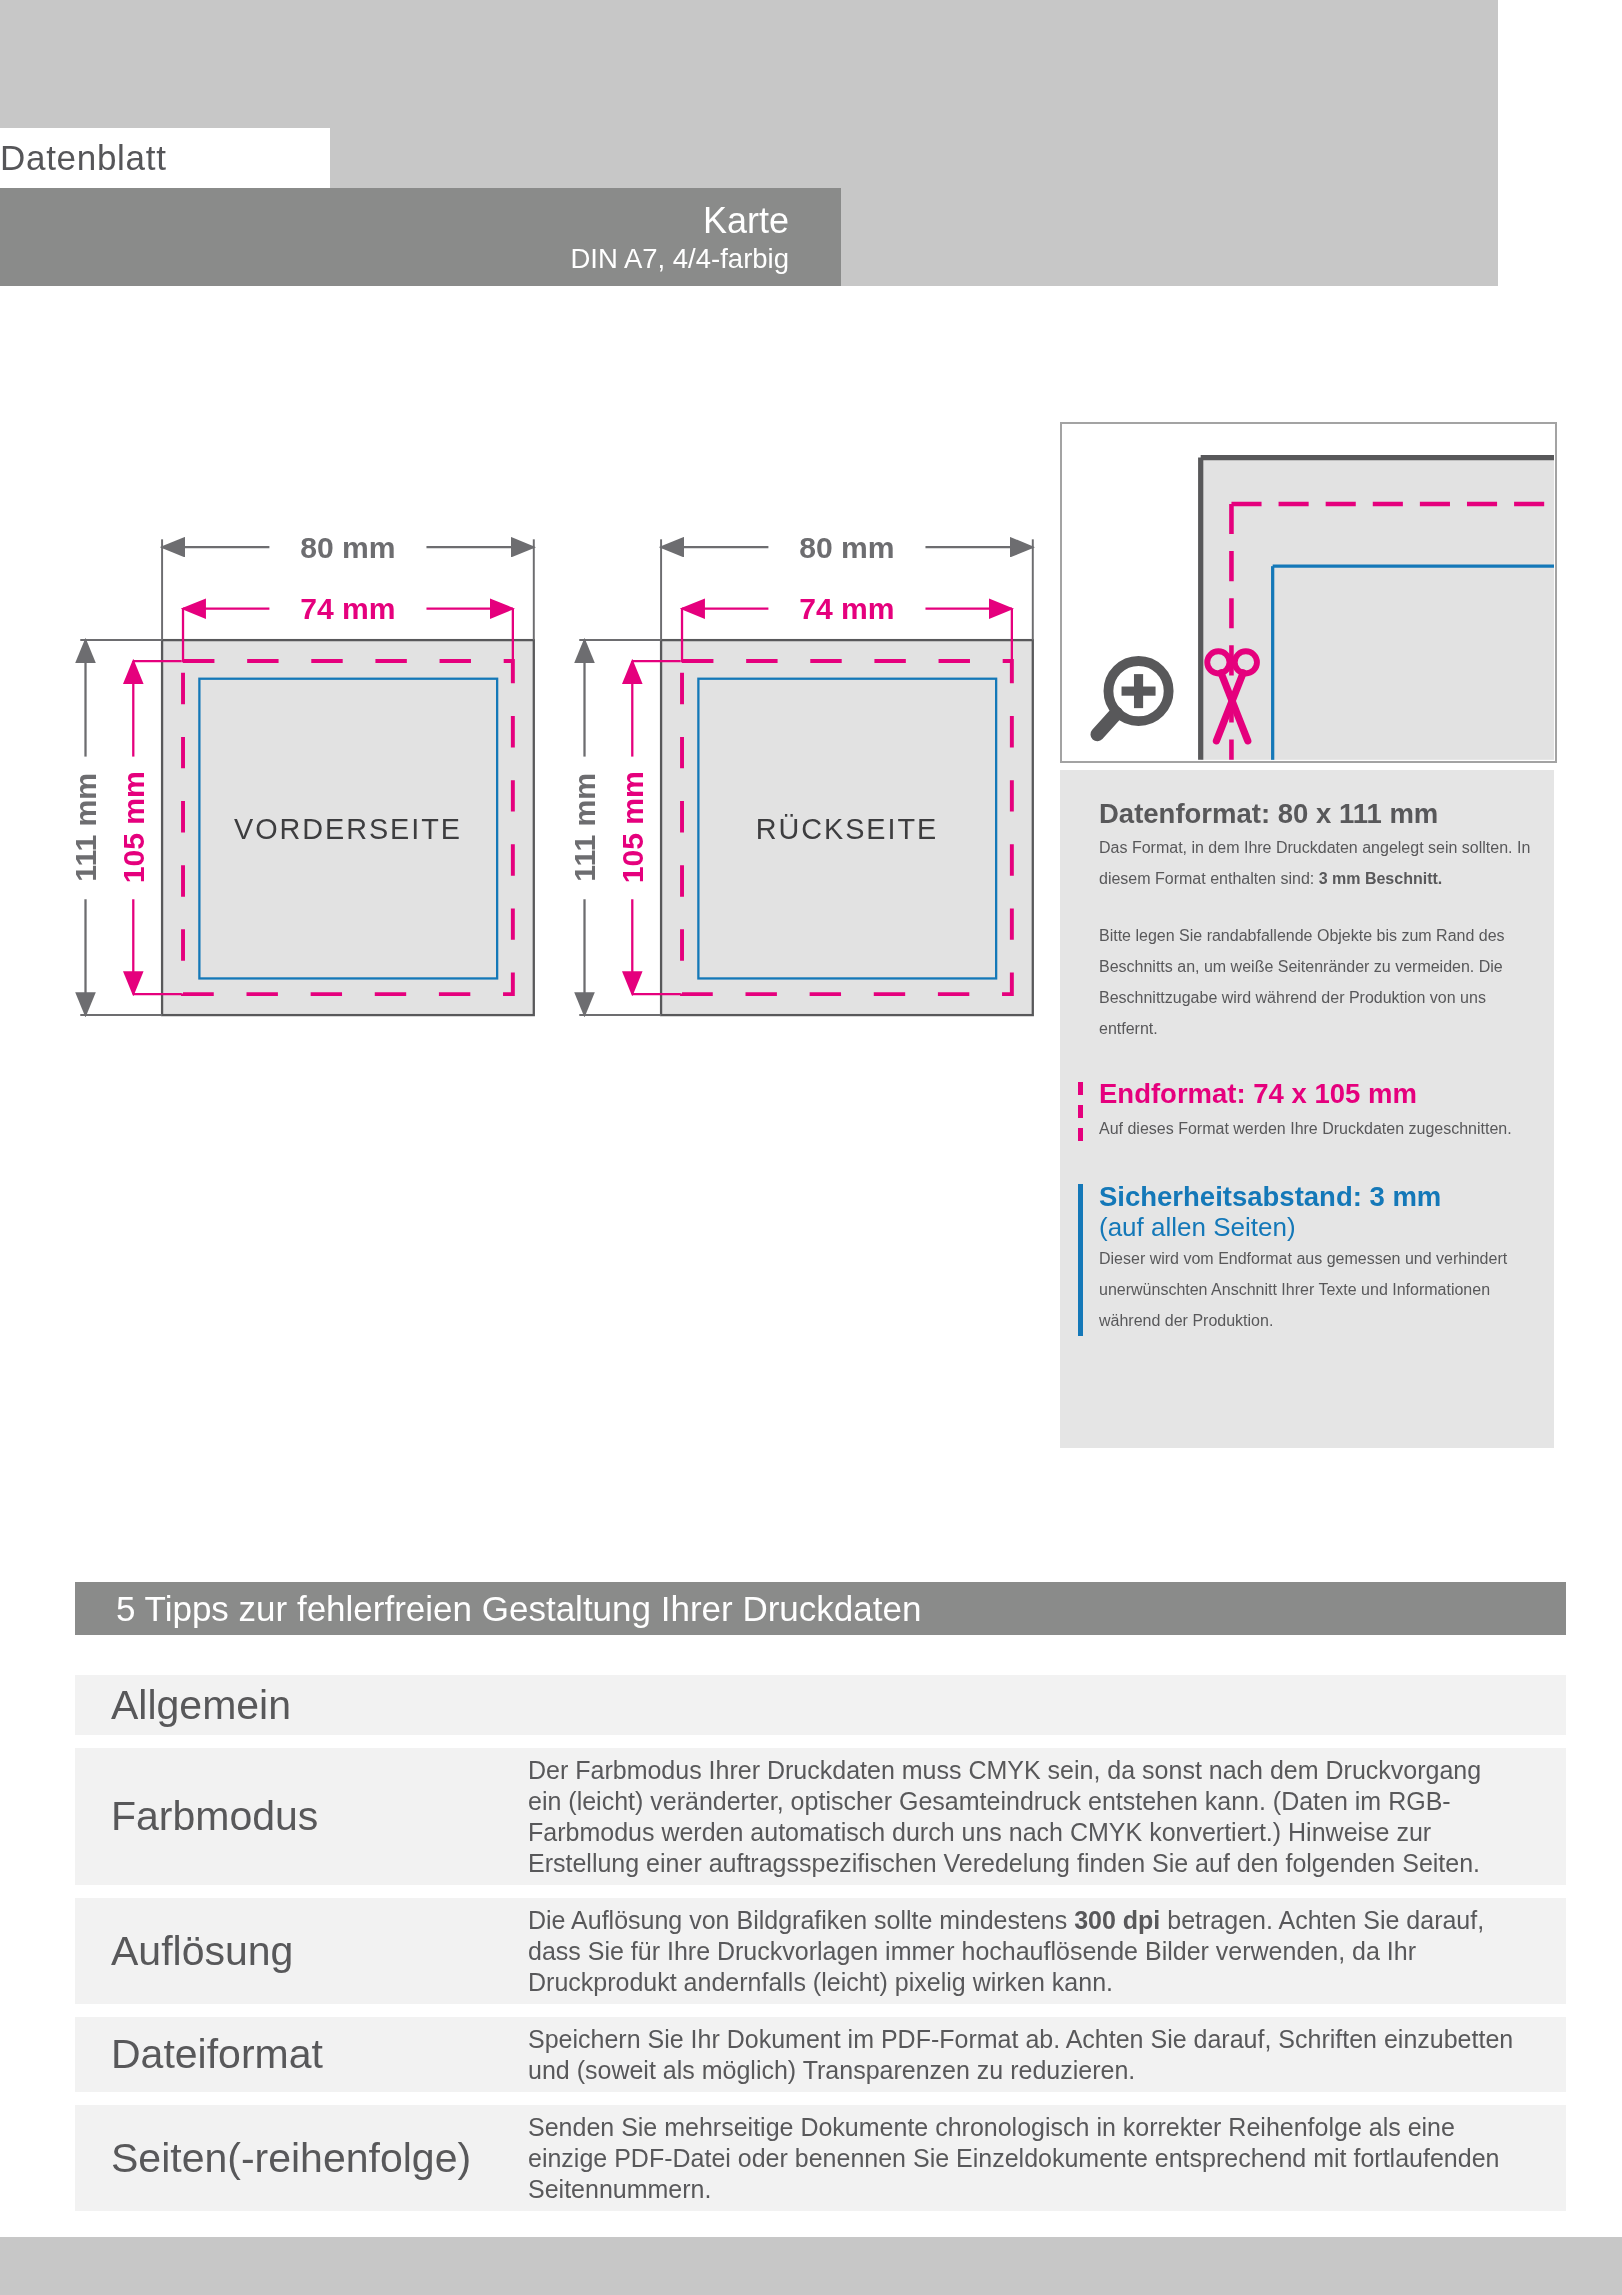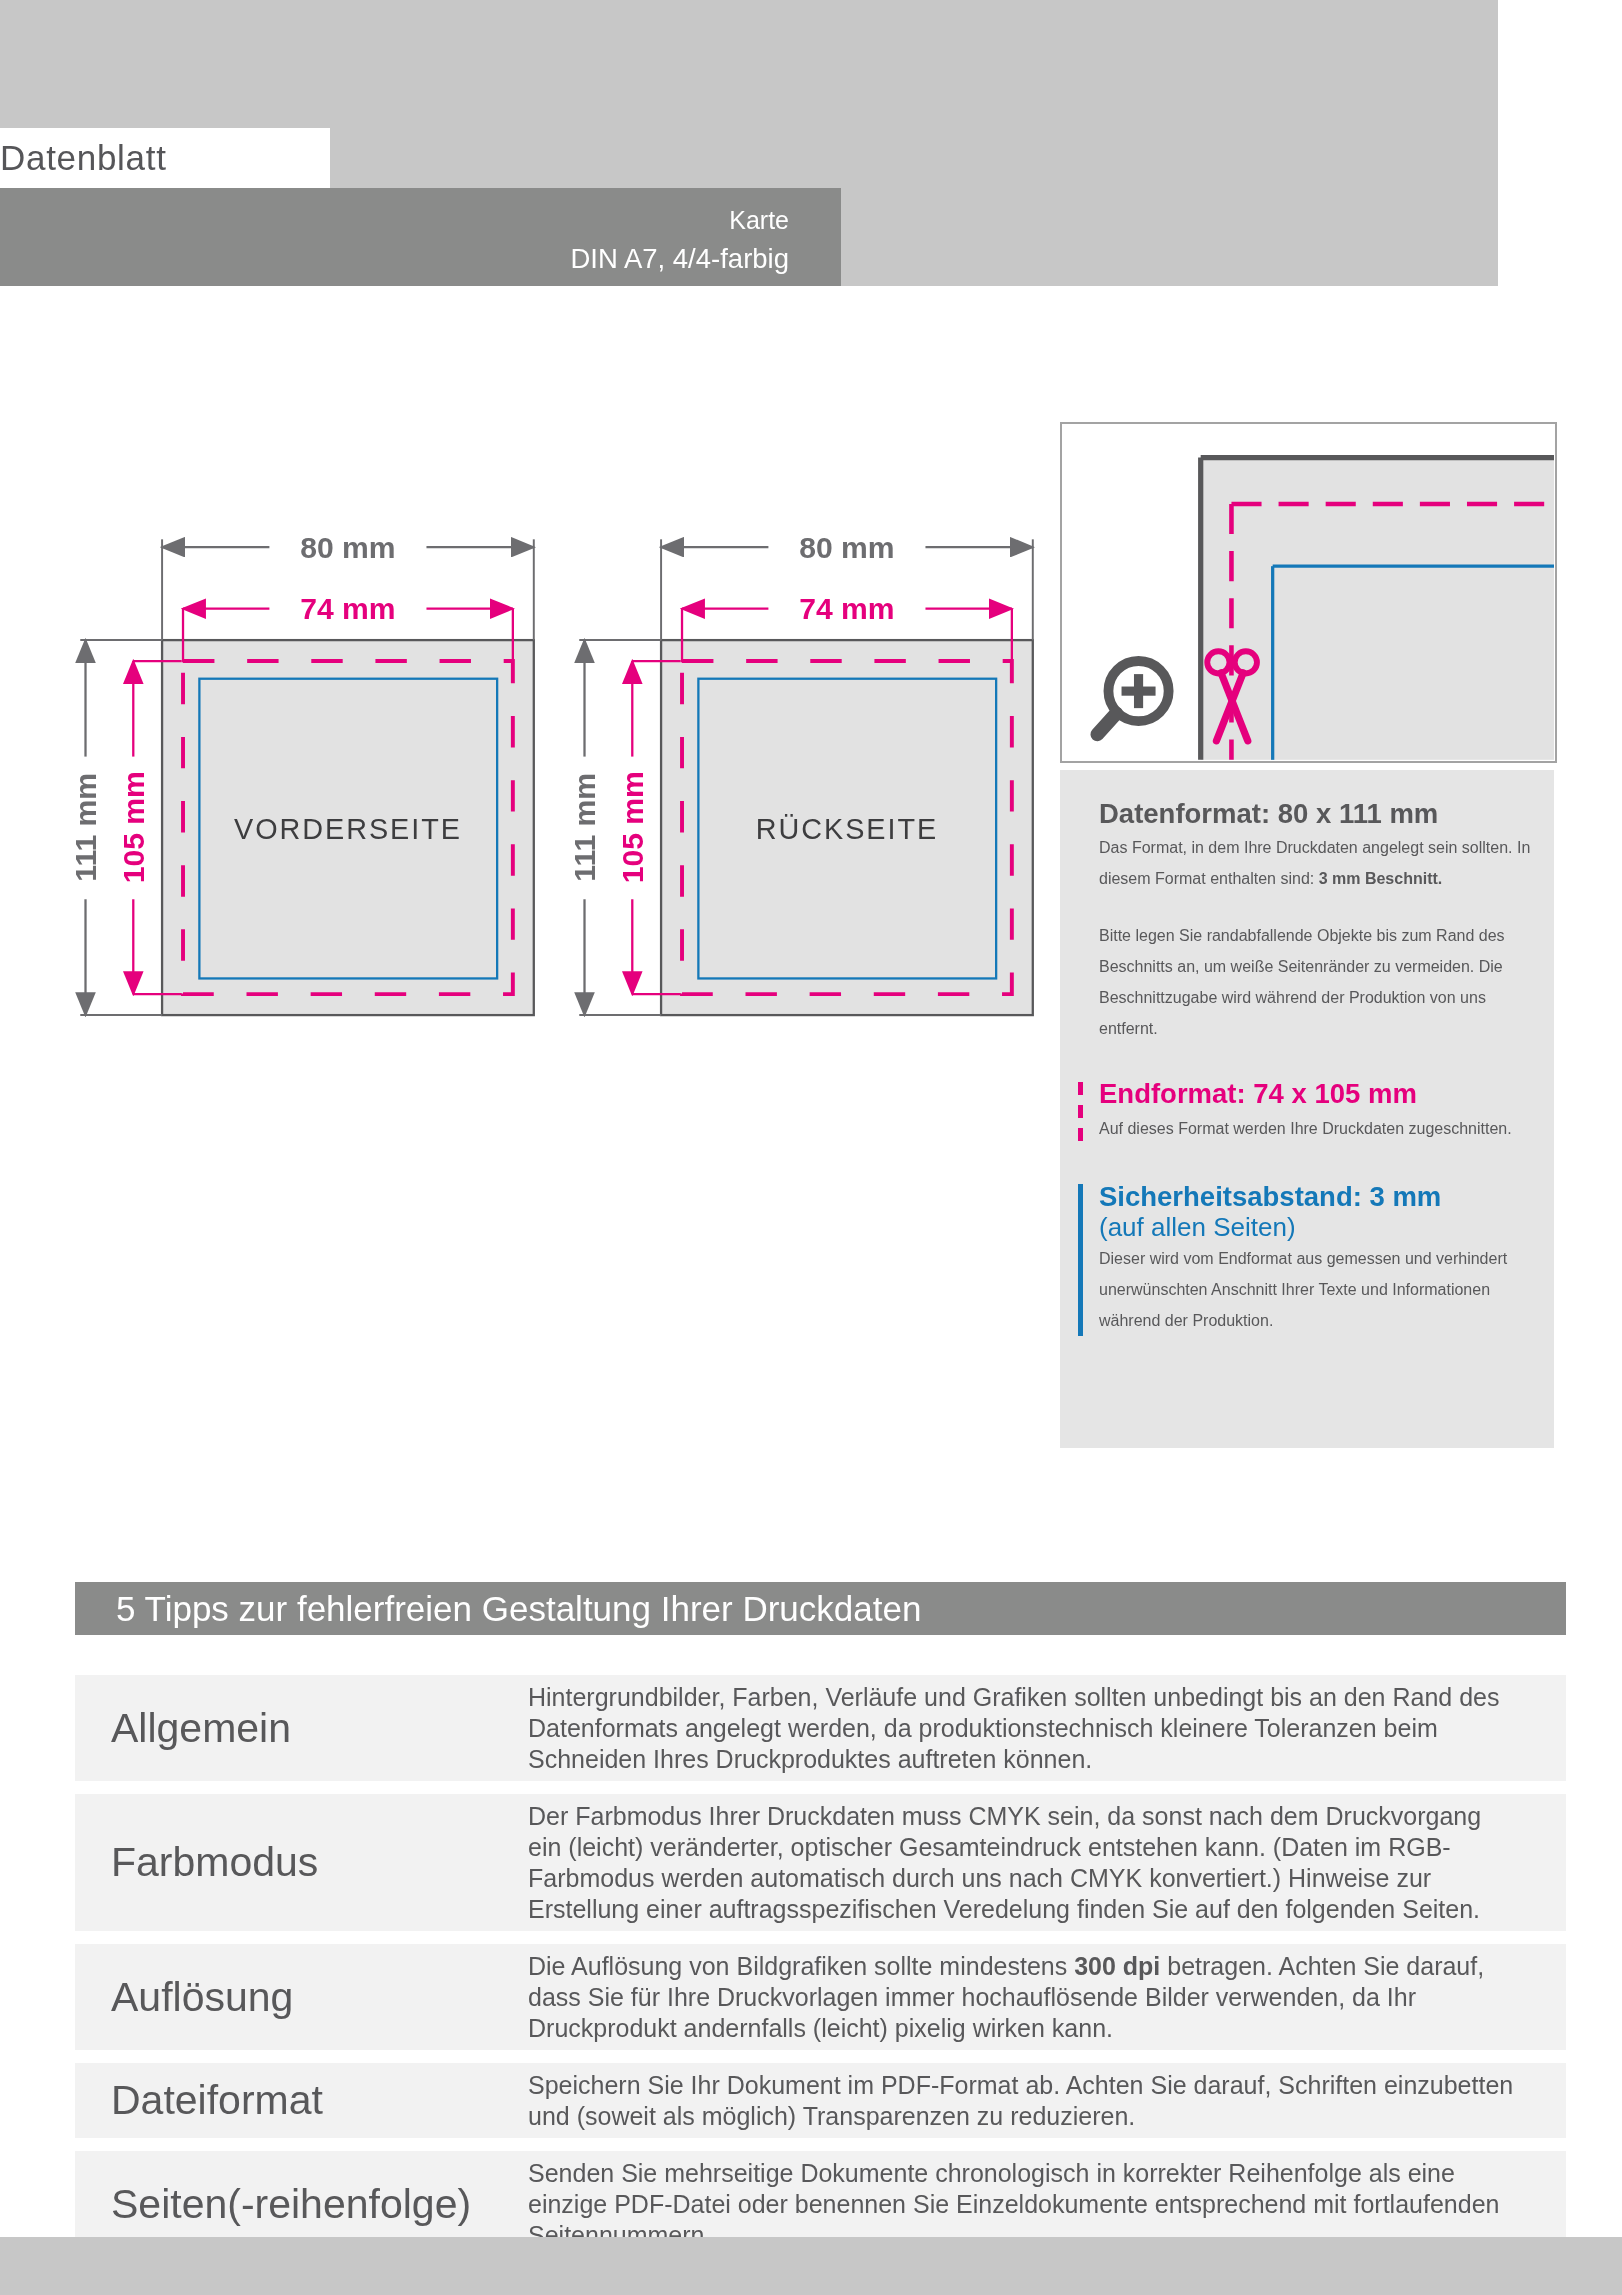--- a/index.html
+++ b/index.html
@@ -10,21 +10,21 @@
   .abs{position:absolute;}
 
   
   .top-band{left:0;top:0;width:1498px;height:286px;background:#c7c7c7;}
   .doc-label-box{left:0;top:128px;width:330px;height:60px;background:#ffffff;
     display:flex;align-items:center;box-sizing:border-box;}
   .doc-label-box span{font-size:35px;color:#565659;letter-spacing:0.7px;}
   .title-banner{left:0;top:188px;width:841px;height:98px;background:#8a8b8a;
     display:flex;flex-direction:column;justify-content:center;align-items:flex-end;
     padding-right:52px;box-sizing:border-box;color:#ffffff;}
-  .title-banner .t1{font-size:25px;line-height:43px;}
+  .title-banner .t1{font-size:36px;line-height:43px;}
   .title-banner .t2{font-size:27.5px;line-height:33px;}
 
   
   .card-svg{width:504px;height:517px;}
   .svg1{left:39px;top:521px;}
   .svg2{left:538px;top:521px;}
   .dimtext{font-size:46px;font-weight:bold;}
   .dimgray{fill:#6d6d70;}
   .dimmag{fill:#e5007d;}
   .cardlabel{font-size:44px;fill:#3d3d3f;letter-spacing:3px;}
@@ -191,21 +191,20 @@
   </div>
 </div>
 
 <div class="abs tips-banner">
   <span>5 Tipps zur fehlerfreien Gestaltung Ihrer Druckdaten</span>
 </div>
 
 <div class="abs tips-table">
   <div class="tip-row">
     <div class="tip-label">Allgemein</div>
-    <div class="tip-text">Hintergrundbilder, Farben, Verläufe und Grafiken sollten unbedingt bis an den Rand des Datenformats angelegt werden, da produktionstechnisch kleinere Toleranzen beim Schneiden Ihres Druckproduktes auftreten können.</div>
   </div>
   <div class="tip-row">
     <div class="tip-label">Farbmodus</div>
     <div class="tip-text">Der Farbmodus Ihrer Druckdaten muss CMYK sein, da sonst nach dem Druckvorgang ein (leicht) veränderter, optischer Gesamteindruck entstehen kann. (Daten im RGB-Farbmodus werden automatisch durch uns nach CMYK konvertiert.) Hinweise zur Erstellung einer auftragsspezifischen Veredelung finden Sie auf den folgenden Seiten.</div>
   </div>
   <div class="tip-row">
     <div class="tip-label">Auflösung</div>
     <div class="tip-text"><span>Die Auflösung von Bildgrafiken sollte mindestens </span><b>300 dpi</b><span> betragen. Achten Sie darauf, dass Sie für Ihre Druckvorlagen immer hochauflösende Bilder verwenden, da Ihr Druckprodukt andernfalls (leicht) pixelig wirken kann.</span></div>
   </div>
   <div class="tip-row">

